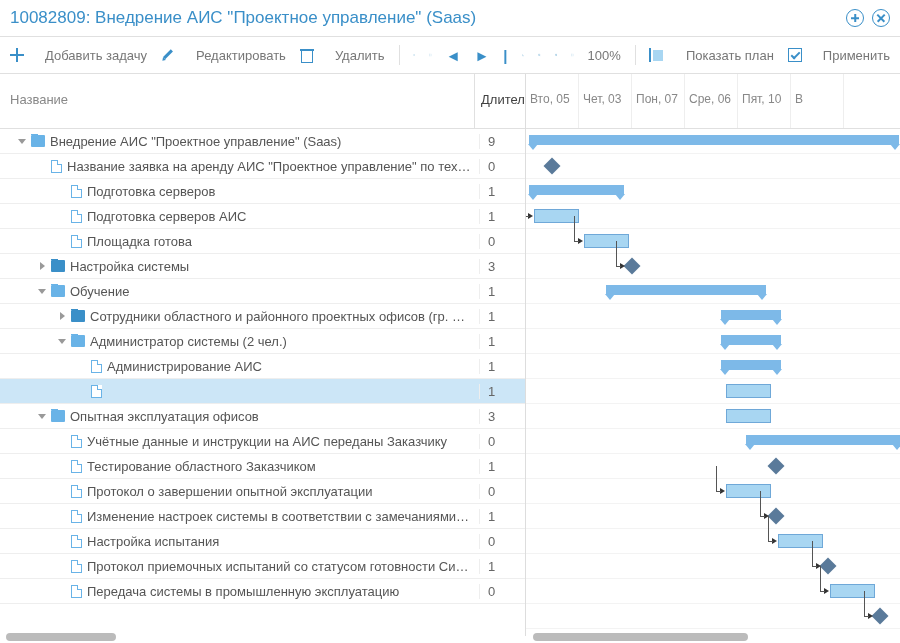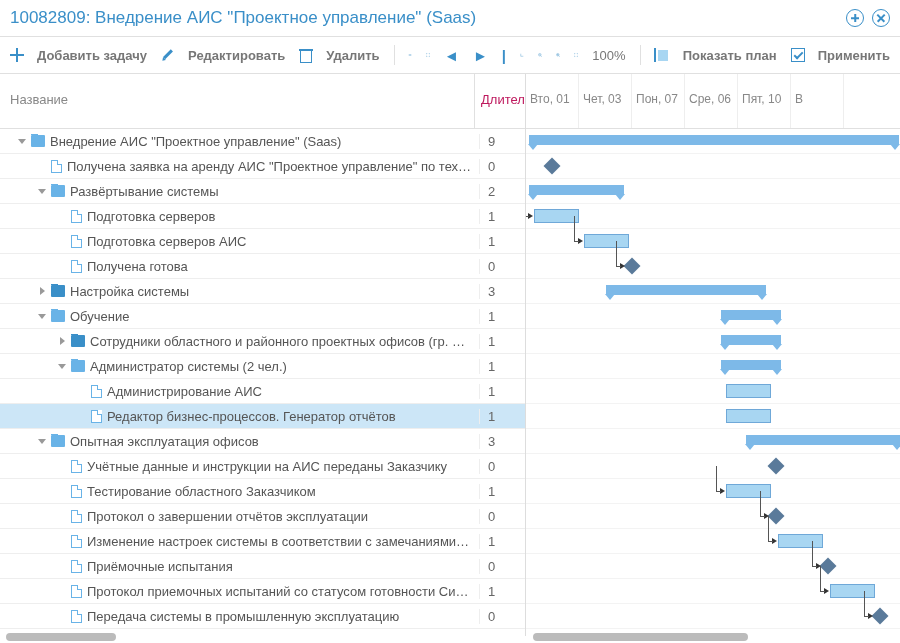--- a/index.html
+++ b/index.html
@@ -9,21 +9,21 @@
 .header-icons { display: flex; gap: 8px; }
 .hicon { width: 18px; height: 18px; border: 1.5px solid #3a8fc8; border-radius: 50%; position: relative; cursor: pointer; }
 .hicon.plus::before, .hicon.plus::after { content: ""; position: absolute; background: #3a8fc8; }
 .hicon.plus::before { width: 8px; height: 1.5px; top: 50%; left: 50%; transform: translate(-50%,-50%); }
 .hicon.plus::after { width: 1.5px; height: 8px; top: 50%; left: 50%; transform: translate(-50%,-50%); }
 .hicon.x::before, .hicon.x::after { content: ""; position: absolute; width: 10px; height: 1.5px; background: #3a8fc8; top: 50%; left: 50%; }
 .hicon.x::before { transform: translate(-50%,-50%) rotate(45deg); }
 .hicon.x::after { transform: translate(-50%,-50%) rotate(-45deg); }
 
 .toolbar { display: flex; align-items: center; gap: 14px; padding: 8px 10px; border-bottom: 1px solid #e0e0e0; flex-wrap: nowrap; }
-.tbtn { display: flex; align-items: center; gap: 13px; color: #777; cursor: pointer; font-size: 13px; white-space: nowrap; font-weight: bold; }
+.tbtn { display: flex; align-items: center; gap: 21px; color: #777; cursor: pointer; font-size: 13px; white-space: nowrap; }
 .tico { width: 14px; height: 14px; display: inline-block; position: relative; }
 .tico-plus::before, .tico-plus::after { content:""; position:absolute; background:#3a8fc8; }
 .tico-plus::before { width:14px; height:2px; top:6px; left:0; }
 .tico-plus::after { width:2px; height:14px; top:0; left:6px; }
 .tico-pencil { transform: rotate(-45deg); }
 .tico-pencil::before { content:""; position:absolute; width:11px; height:3px; background:#3a8fc8; top:5px; left:2px; }
 .tico-pencil::after { content:""; position:absolute; width:0; height:0; border-right:3px solid #3a8fc8; border-top:2px solid transparent; border-bottom:2px solid transparent; top:5px; left:-1px; }
 .tico-trash::before { content:""; position:absolute; width:10px; height:11px; border:1.5px solid #3a8fc8; border-top:none; left:1px; top:3px; }
 .tico-trash::after { content:""; position:absolute; width:14px; height:2px; background:#3a8fc8; top:1px; left:0; }
 .tsep { width:1px; height:20px; background:#e0e0e0; }
@@ -34,21 +34,21 @@
 .tico-chart { width:16px; height:14px; position:relative; }
 .tico-chart::before { content:""; position:absolute; width:2px; height:14px; background:#3a8fc8; left:0; }
 .tico-chart::after { content:""; position:absolute; width:10px; height:6px; background:#a8d6f2; left:4px; top:2px; box-shadow: 0 5px 0 #a8d6f2; }
 .tico-check { width:14px; height:14px; border:1.5px solid #3a8fc8; position:relative; }
 .tico-check::after { content:""; position:absolute; width:3px; height:7px; border-right:2px solid #3a8fc8; border-bottom:2px solid #3a8fc8; transform:rotate(45deg); left:4px; top:1px; }
 
 .content { display:flex; height: 562px; }
 .left { width: 526px; border-right:1px solid #ddd; display:flex; flex-direction:column; }
 .cols { display:flex; border-bottom:1px solid #e0e0e0; height:55px; }
 .col-name { flex:1; padding:18px 10px; color:#888; border-right:1px solid #e0e0e0; }
-.col-dur { width:50px; padding:18px 6px; color:#be185d; }
+.col-dur { width:50px; padding:18px 6px; color:#404040; }
 .tree { flex:1; overflow:hidden; }
 .row { display:flex; align-items:center; height:25px; border-bottom:1px solid #eee; padding-left:4px; }
 .row.sel { background:#cce6f7; }
 .row .cell-name { flex:1; display:flex; align-items:center; overflow:hidden; white-space:nowrap; text-overflow:ellipsis; }
 .row .cell-dur { width:46px; text-align:left; padding-left:8px; border-left:1px solid #eee; color:#666; }
 .indent { display:inline-block; }
 .tog { width:12px; height:12px; margin-right:3px; position:relative; cursor:pointer; }
 .tog::before { content:""; position:absolute; width:0; height:0; }
 .tog.open::before { border-left:4px solid transparent; border-right:4px solid transparent; border-top:5px solid #999; top:4px; left:2px; }
 .tog.closed::before { border-top:4px solid transparent; border-bottom:4px solid transparent; border-left:5px solid #999; top:2px; left:4px; }
@@ -154,32 +154,23 @@
             <span class="fico folder-open"></span>
             <span class="txt">Внедрение АИС "Проектное управление" (Saas)</span>
           </div>
           <div class="cell-dur">9</div>
         </div>
         <div class="row">
           <div class="cell-name">
             <span class="indent" style="width: 32px;"></span>
             <span style="width: 15px; display: inline-block;"></span>
             <span class="fico doc"></span>
-            <span class="txt">Получена заявка на аренду АИС "Проектное управление" по тех…</span>
-          </div>
-          <div class="cell-dur">0</div>
-        </div>
-        <div class="row">
-          <div class="cell-name">
-            <span class="indent" style="width: 32px;"></span>
-            <span class="tog open"></span>
-            <span class="fico folder-open"></span>
-            <span class="txt">Развёртывание системы</span>
-          </div>
-          <div class="cell-dur">2</div>
+            <span class="txt">Название заявка на аренду АИС "Проектное управление" по тех…</span>
+          </div>
+          <div class="cell-dur">0</div>
         </div>
         <div class="row">
           <div class="cell-name">
             <span class="indent" style="width: 52px;"></span>
             <span style="width: 15px; display: inline-block;"></span>
             <span class="fico doc"></span>
             <span class="txt">Подготовка серверов</span>
           </div>
           <div class="cell-dur">1</div>
         </div>
@@ -190,21 +181,21 @@
             <span class="fico doc"></span>
             <span class="txt">Подготовка серверов АИС</span>
           </div>
           <div class="cell-dur">1</div>
         </div>
         <div class="row">
           <div class="cell-name">
             <span class="indent" style="width: 52px;"></span>
             <span style="width: 15px; display: inline-block;"></span>
             <span class="fico doc"></span>
-            <span class="txt">Получена готова</span>
+            <span class="txt">Площадка готова</span>
           </div>
           <div class="cell-dur">0</div>
         </div>
         <div class="row">
           <div class="cell-name">
             <span class="indent" style="width: 32px;"></span>
             <span class="tog closed"></span>
             <span class="fico folder-closed"></span>
             <span class="txt">Настройка системы</span>
           </div>
@@ -244,21 +235,20 @@
             <span class="fico doc"></span>
             <span class="txt">Администрирование АИС</span>
           </div>
           <div class="cell-dur">1</div>
         </div>
         <div class="row sel">
           <div class="cell-name">
             <span class="indent" style="width: 72px;"></span>
             <span style="width: 15px; display: inline-block;"></span>
             <span class="fico doc"></span>
-            <span class="txt">Редактор бизнес-процессов. Генератор отчётов</span>
           </div>
           <div class="cell-dur">1</div>
         </div>
         <div class="row">
           <div class="cell-name">
             <span class="indent" style="width: 32px;"></span>
             <span class="tog open"></span>
             <span class="fico folder-open"></span>
             <span class="txt">Опытная эксплуатация офисов</span>
           </div>
@@ -280,39 +270,39 @@
             <span class="fico doc"></span>
             <span class="txt">Тестирование областного Заказчиком</span>
           </div>
           <div class="cell-dur">1</div>
         </div>
         <div class="row">
           <div class="cell-name">
             <span class="indent" style="width: 52px;"></span>
             <span style="width: 15px; display: inline-block;"></span>
             <span class="fico doc"></span>
-            <span class="txt">Протокол о завершении отчётов эксплуатации</span>
+            <span class="txt">Протокол о завершении опытной эксплуатации</span>
           </div>
           <div class="cell-dur">0</div>
         </div>
         <div class="row">
           <div class="cell-name">
             <span class="indent" style="width: 52px;"></span>
             <span style="width: 15px; display: inline-block;"></span>
             <span class="fico doc"></span>
             <span class="txt">Изменение настроек системы в соответствии с замечаниями…</span>
           </div>
           <div class="cell-dur">1</div>
         </div>
         <div class="row">
           <div class="cell-name">
             <span class="indent" style="width: 52px;"></span>
             <span style="width: 15px; display: inline-block;"></span>
             <span class="fico doc"></span>
-            <span class="txt">Приёмочные испытания</span>
+            <span class="txt">Настройка испытания</span>
           </div>
           <div class="cell-dur">0</div>
         </div>
         <div class="row">
           <div class="cell-name">
             <span class="indent" style="width: 52px;"></span>
             <span style="width: 15px; display: inline-block;"></span>
             <span class="fico doc"></span>
             <span class="txt">Протокол приемочных испытаний со статусом готовности Си…</span>
           </div>
@@ -324,21 +314,21 @@
             <span style="width: 15px; display: inline-block;"></span>
             <span class="fico doc"></span>
             <span class="txt">Передача системы в промышленную эксплуатацию</span>
           </div>
           <div class="cell-dur">0</div>
         </div>
       </div>
   </div>
   <div class="right">
     <div class="timeline-head" id="thead">
-        <div>Вто, 01</div>
+        <div>Вто, 05</div>
         <div>Чет, 03</div>
         <div>Пон, 07</div>
         <div>Сре, 06</div>
         <div>Пят, 10</div>
         <div>В</div>
       </div>
     <div class="gantt" id="gantt">
         <div class="grow">
           <div class="bar sum" style="left: 3px; width: 370px;"></div>
         </div>

